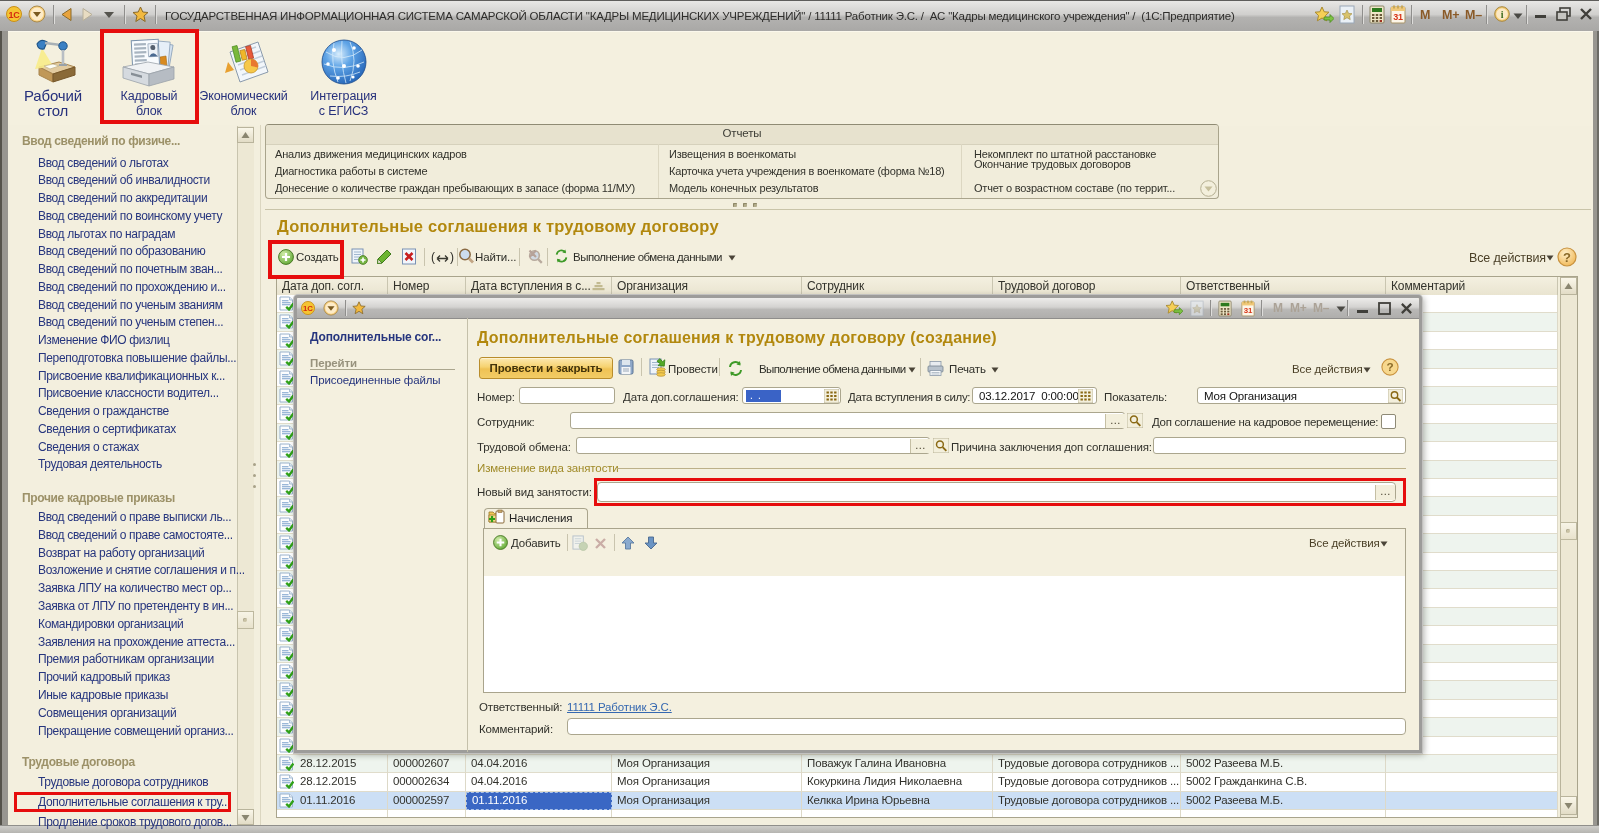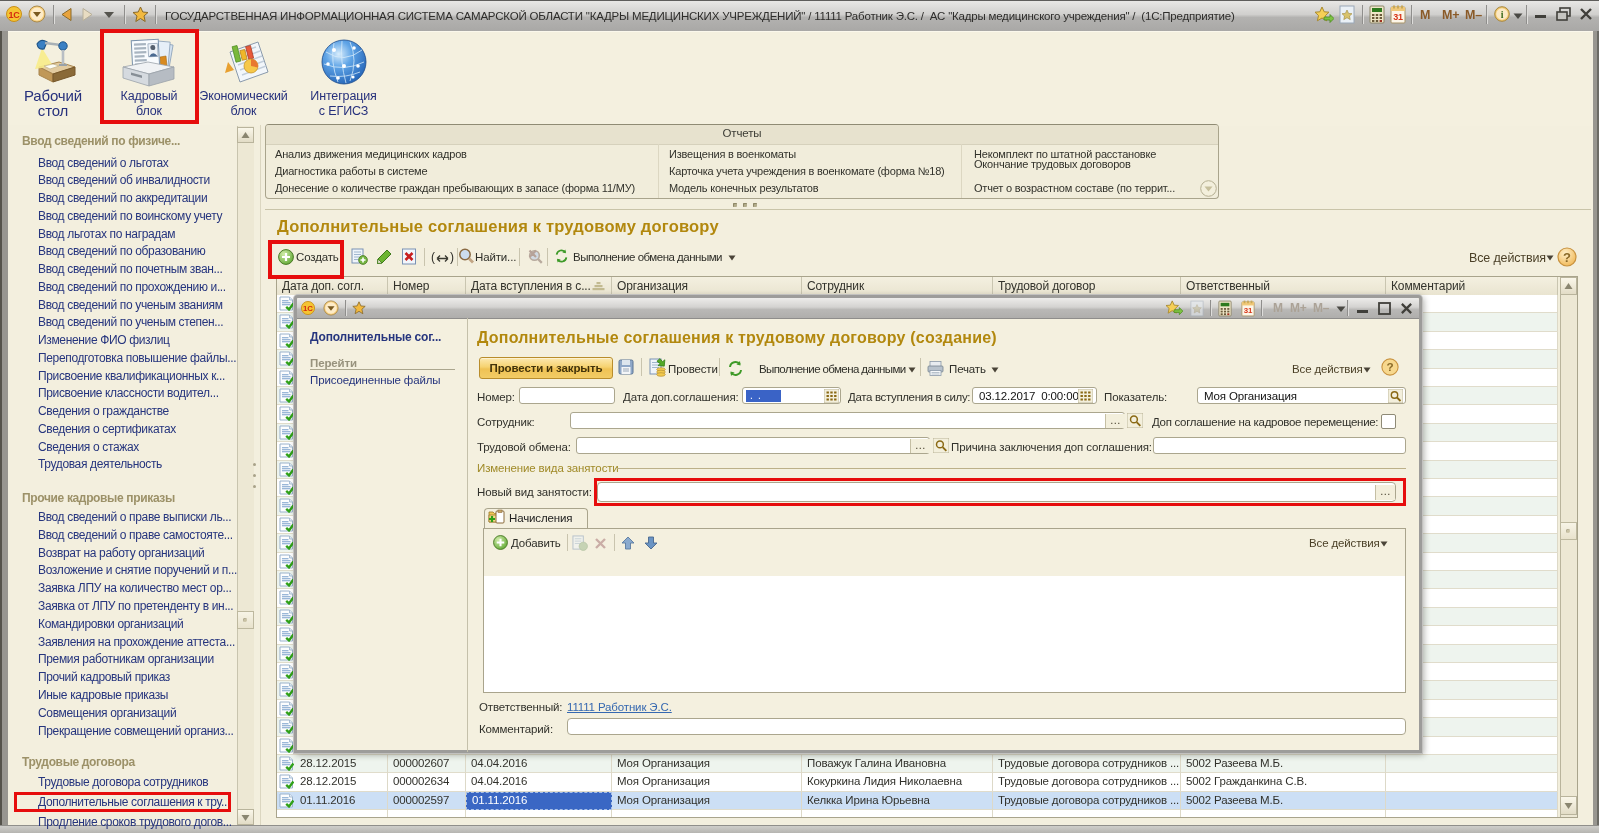--- a/index.html
+++ b/index.html
@@ -221,21 +221,21 @@
 <div class="abs nav" style="left:38px;top:368.5px">Присвоение квалификационных к...</div>
 <div class="abs nav" style="left:38px;top:386.2px">Присвоение классности водител...</div>
 <div class="abs nav" style="left:38px;top:404.0px">Сведения о гражданстве</div>
 <div class="abs nav" style="left:38px;top:421.8px">Сведения о сертификатах</div>
 <div class="abs nav" style="left:38px;top:439.5px">Сведения о стажах</div>
 <div class="abs nav" style="left:38px;top:457.2px">Трудовая деятельность</div>
 <div class="abs" style="left:22px;top:491px;font-weight:bold;color:#9C9168">Прочие кадровые приказы</div>
 <div class="abs nav" style="left:38px;top:510px">Ввод сведений о праве выписки ль...</div>
 <div class="abs nav" style="left:38px;top:527.8px">Ввод сведений о праве самостояте...</div>
 <div class="abs nav" style="left:38px;top:545.6px">Возврат на работу организаций</div>
-<div class="abs nav" style="left:38px;top:563.4px">Возложение и снятие поручений и п...</div>
+<div class="abs nav" style="left:38px;top:563.4px">Возложение и снятие соглашения и п...</div>
 <div class="abs nav" style="left:38px;top:581.2px">Заявка ЛПУ на количество мест ор...</div>
 <div class="abs nav" style="left:38px;top:599.0px">Заявка от ЛПУ по претенденту в ин...</div>
 <div class="abs nav" style="left:38px;top:616.8px">Командировки организаций</div>
 <div class="abs nav" style="left:38px;top:634.6px">Заявления на прохождение аттеста...</div>
 <div class="abs nav" style="left:38px;top:652.4px">Премия работникам организации</div>
 <div class="abs nav" style="left:38px;top:670.2px">Прочий кадровый приказ</div>
 <div class="abs nav" style="left:38px;top:688.0px">Иные кадровые приказы</div>
 <div class="abs nav" style="left:38px;top:705.8px">Совмещения организаций</div>
 <div class="abs nav" style="left:38px;top:723.6px">Прекращение совмещений организ...</div>
 <div class="abs" style="left:22px;top:755px;font-weight:bold;color:#9C9168">Трудовые договора</div>

